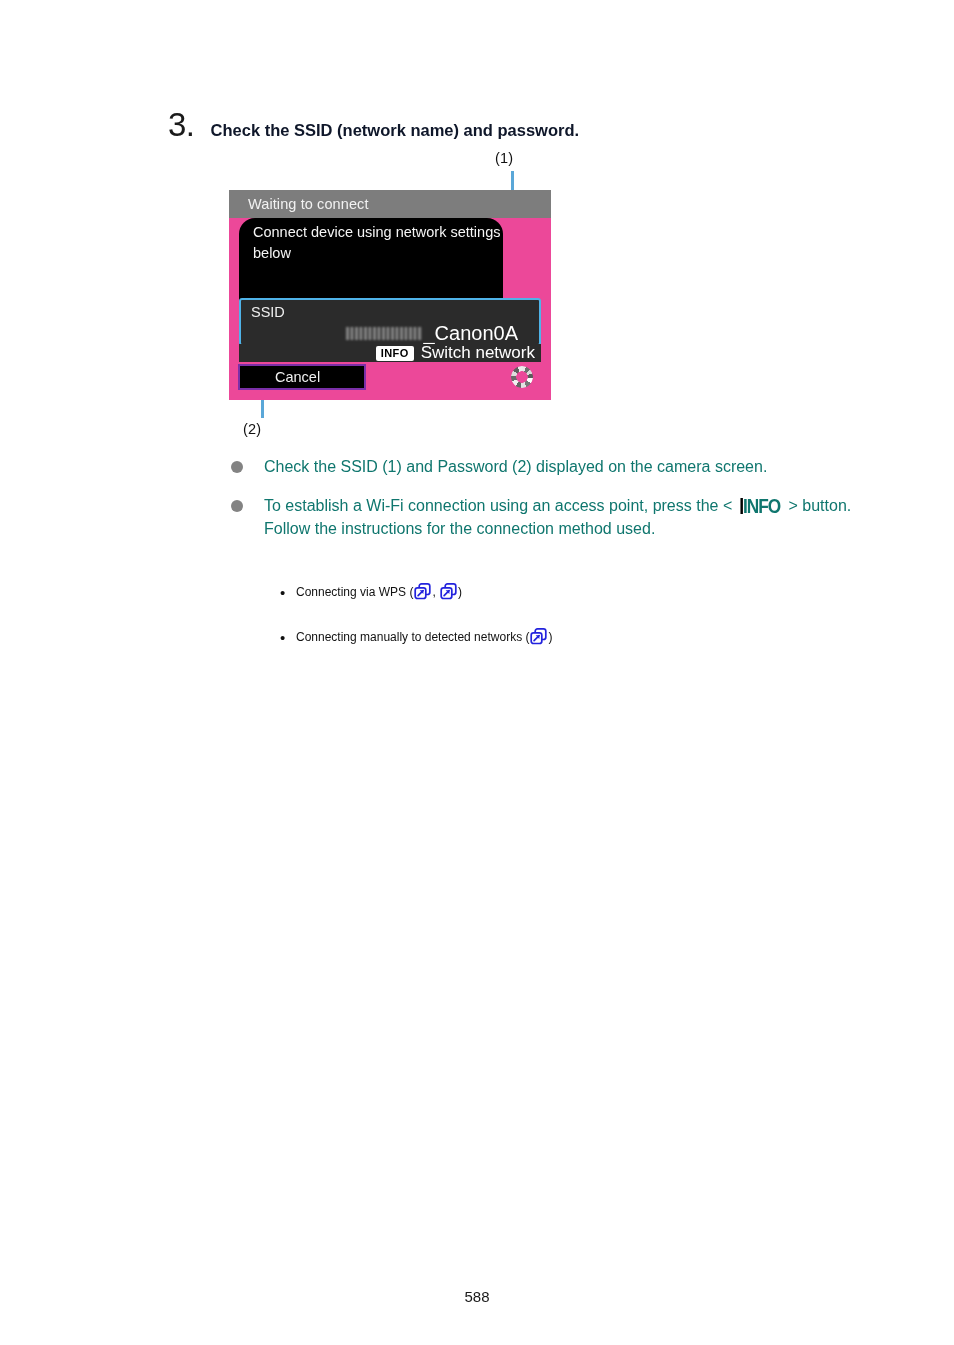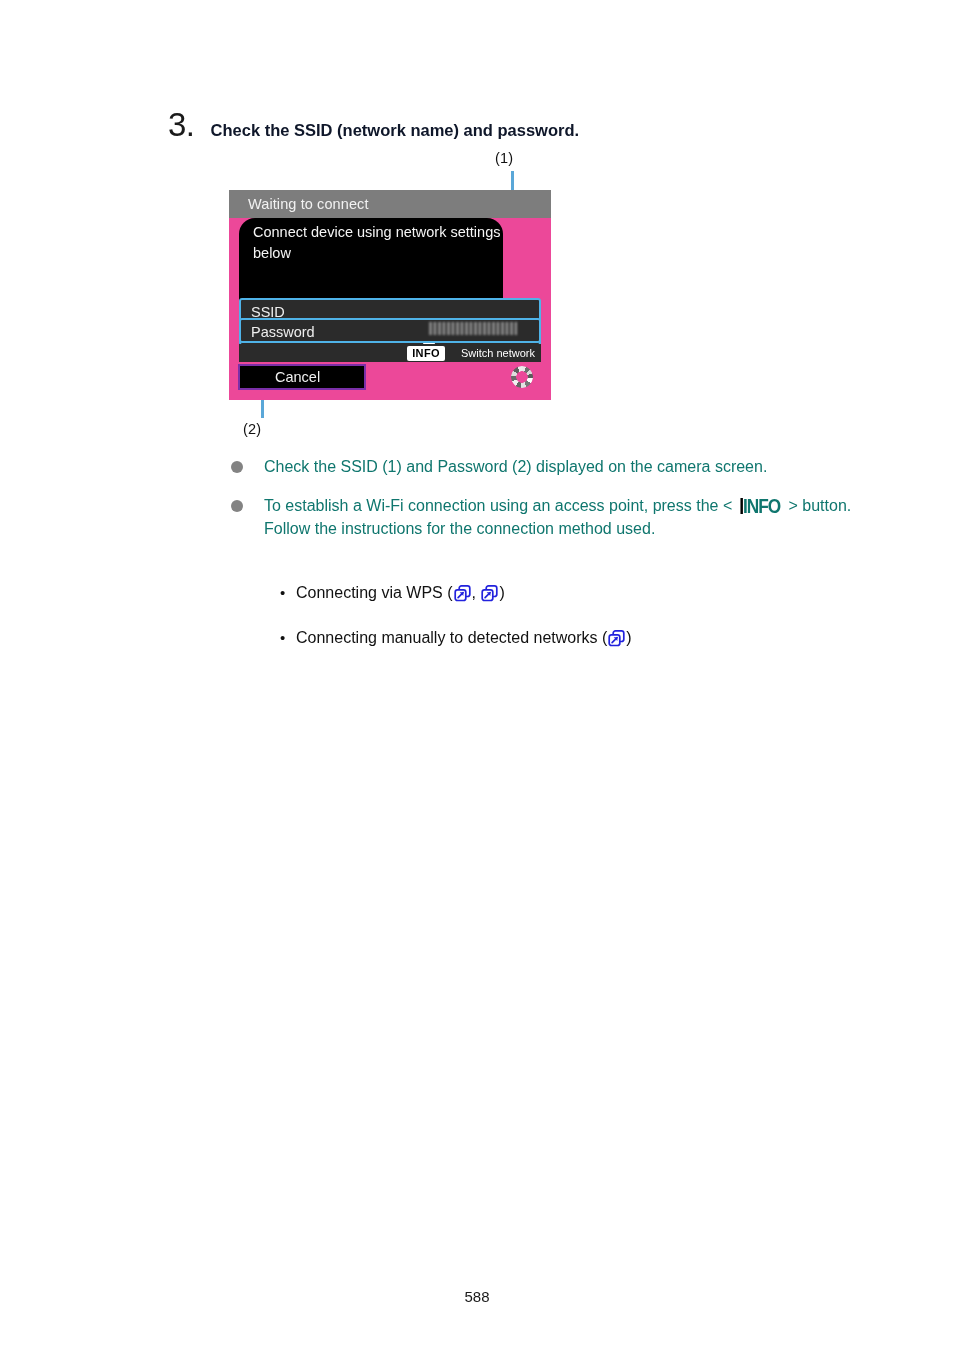--- a/index.html
+++ b/index.html
@@ -179,22 +179,22 @@
     color: #000000;
     font-size: 11px;
     font-weight: bold;
     letter-spacing: 0.4px;
     padding: 1px 5px 1px 5px;
     border-radius: 2px;
     line-height: 13px;
   }
   .switch-text {
     color: #ffffff;
-    font-size: 11px;
-    margin-left: 16px;
+    font-size: 17px;
+    margin-left: 7px;
   }
 
   .cam-footer {
     position: absolute;
     left: 0;
     top: 172px;
     width: 100%;
     height: 38px;
   }
   .cancel-button {
@@ -284,21 +284,21 @@
   .sub-list {
     position: absolute;
     left: 280px;
     top: 582px;
     width: 620px;
   }
   .sub-item {
     position: relative;
     padding-left: 16px;
     margin-bottom: 24px;
-    font-size: 16px;
+    font-size: 12px;
     line-height: 21px;
     color: #111;
     white-space: nowrap;
   }
   .sub-item::before {
     content: "\2022";
     position: absolute;
     left: 0;
     top: 0;
     color: #111;
@@ -351,26 +351,20 @@
     <div class="cam-instruction">Connect device using network settings below</div>
 
     <div class="field-box" id="ssid-box">
       <span class="field-label">SSID</span>
       <span class="field-value">
         <span class="masked" id="ssid-mask"></span>
           <span>_Canon0A</span>
       </span>
     </div>
 
-    <div class="field-box" id="password-box">
-      <span class="field-label">Password</span>
-      <span class="field-value">
-        <span class="masked" id="password-mask"></span>
-      </span>
-    </div>
 
     <div class="cam-switchrow">
       <span class="info-badge">INFO</span>
       <span class="switch-text">Switch network</span>
     </div>
   </div>
 
   <div class="cam-footer">
     <div class="cancel-button">
       <span class="cancel-label">Cancel</span>

